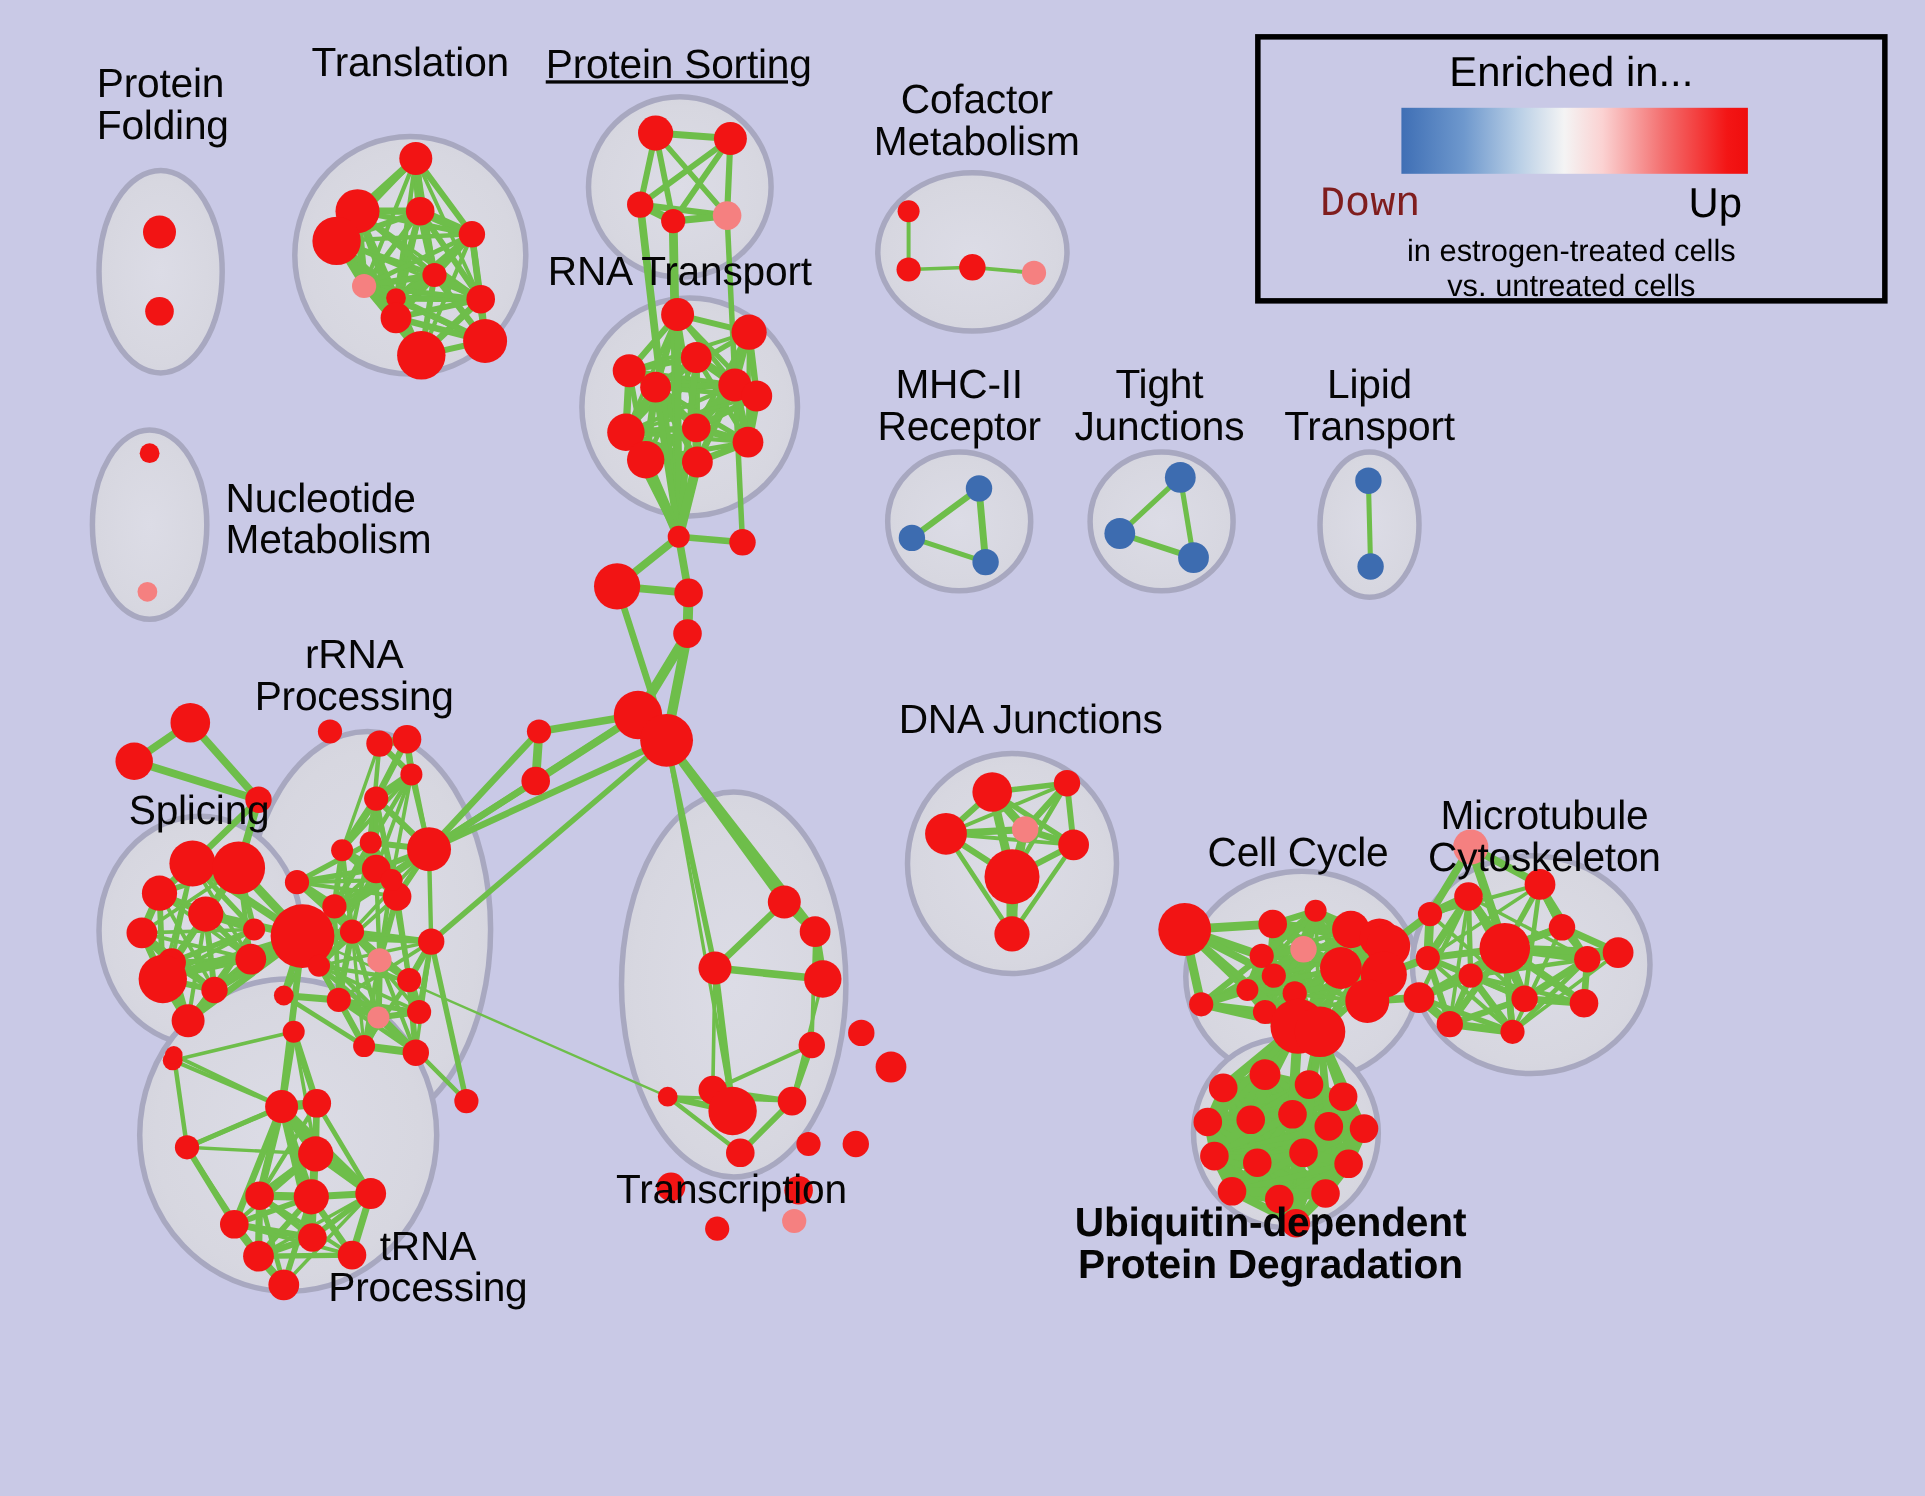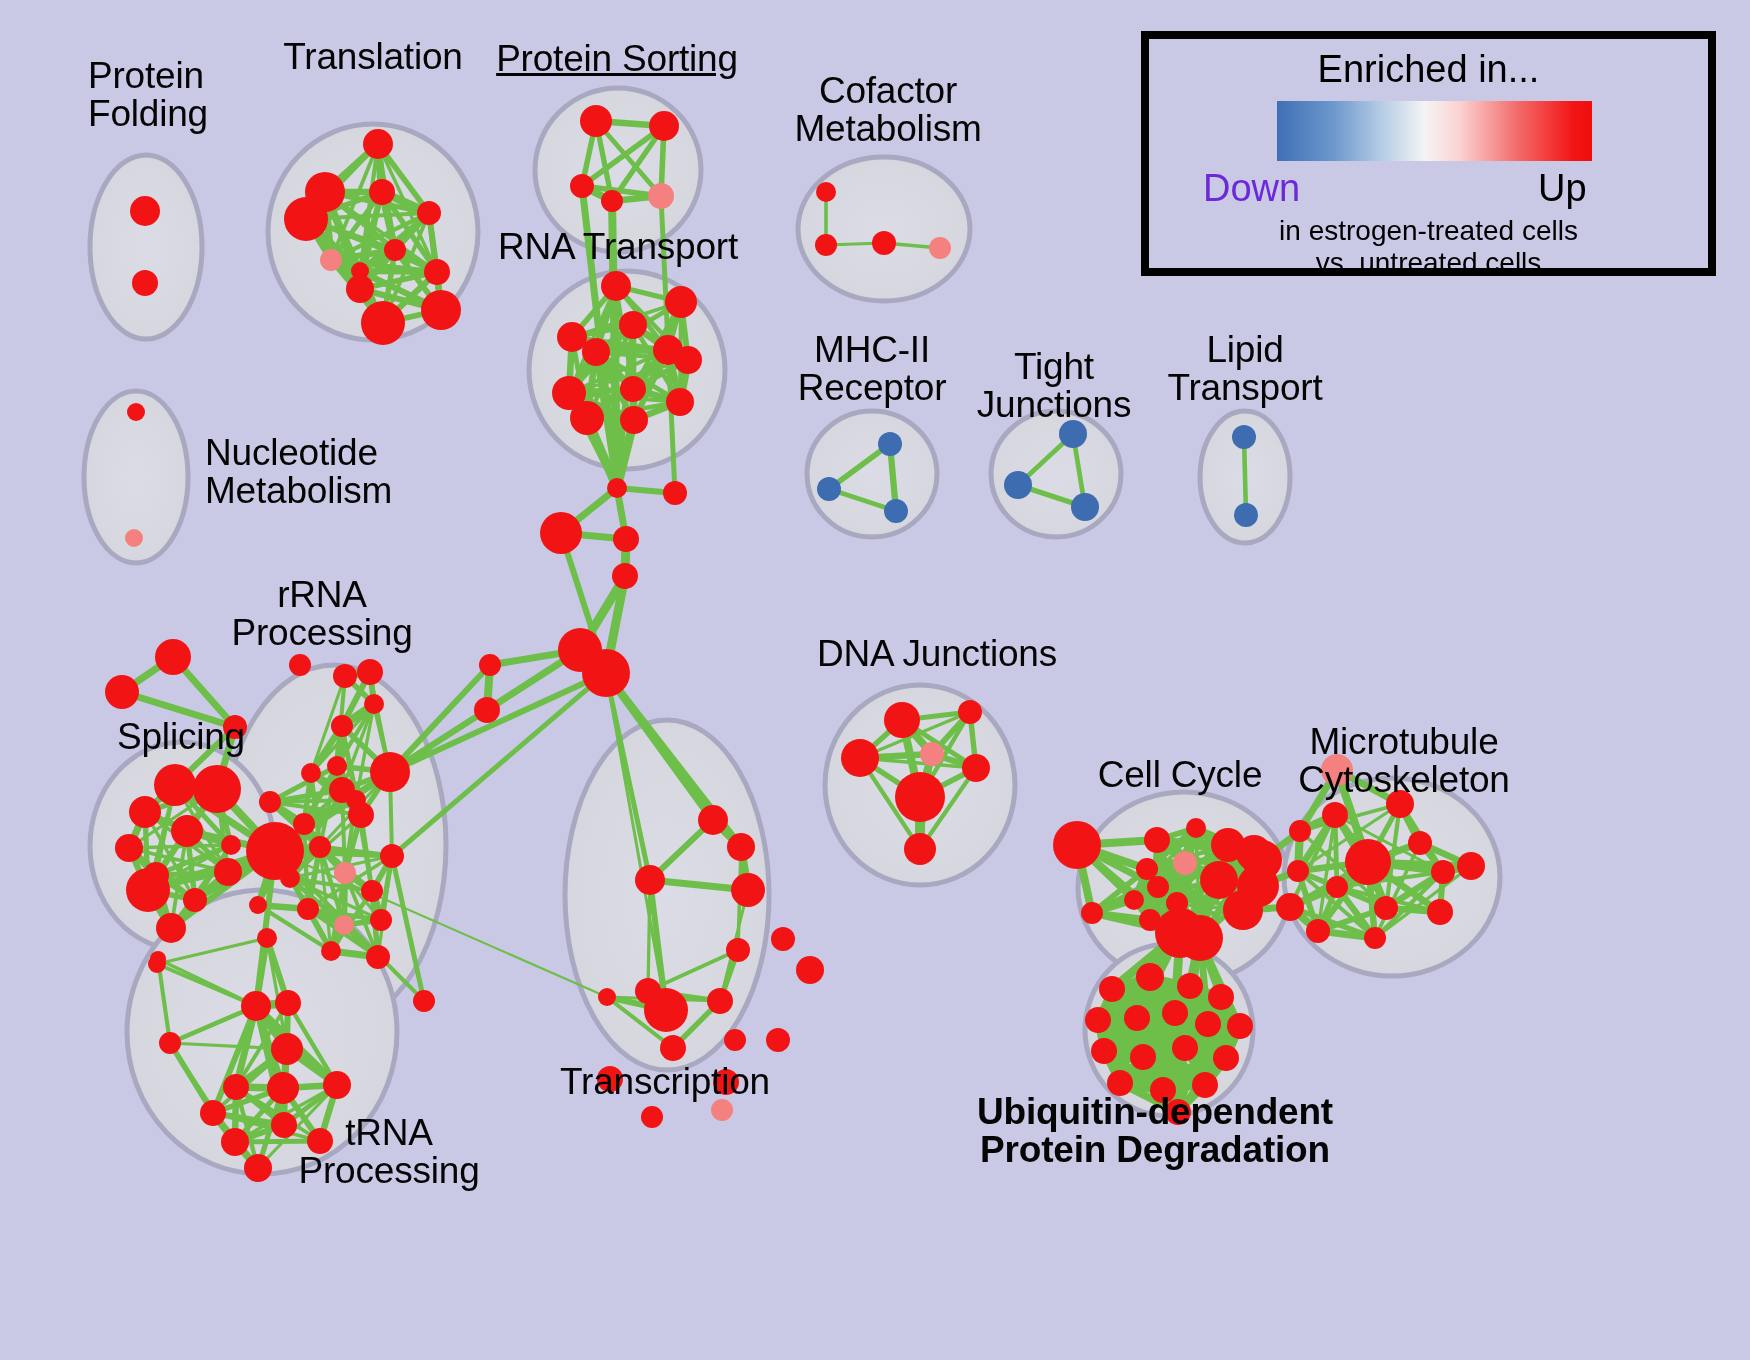--- a/index.html
+++ b/index.html
@@ -19,32 +19,32 @@
     line-height:1.02;
     white-space:pre;
     letter-spacing:-0.2px;
   }
   .cluster-label.ctr{text-align:center;transform:translateX(-50%);}
   .cluster-label.lft{text-align:left;}
   #legend{
     position:absolute;
     left:1141px;top:31px;width:575px;height:245px;
     background:#c9c9e6;
-    border:8px solid #000000;
+    border:5px solid #000000;
     box-sizing:border-box;
   }
   #legend-title{
     position:absolute;left:0;top:9px;width:100%;
     text-align:center;font-size:38px;color:#000;
   }
   #legend-bar{
     position:absolute;left:128px;top:62px;width:315px;height:60px;
     background:linear-gradient(to right,#3f6fb5 0%,#6e98cd 18%,#b9cfe6 34%,#f4f4f4 47%,#fbd2d2 58%,#f36d6d 76%,#f31515 94%,#ef0d0d 100%);
   }
-  #legend-down{position:absolute;left:54px;top:128px;font-size:38px;color:#6d28d9;}
+  #legend-down{position:absolute;left:54px;top:128px;font-size:38px;color:#7f1d1d;font-family:Liberation Mono, monospace;}
   #legend-up{position:absolute;left:389px;top:128px;font-size:38px;color:#000;}
   #legend-sub{
     position:absolute;left:0;top:176px;width:100%;text-align:center;
     font-size:28px;color:#000;line-height:1.14;white-space:pre;
   }
 </style>
 </head>
 <body>
 
 <div id="figure">
@@ -1006,21 +1006,21 @@
 Folding</div>
       <div class="cluster-label ctr" style="left: 373px; top: 38px;">Translation</div>
       <div class="cluster-label ctr" style="left: 617px; top: 40px; text-decoration: underline;">Protein Sorting</div>
       <div class="cluster-label ctr" style="left: 618px; top: 228px;">RNA Transport</div>
       <div class="cluster-label ctr" style="left: 888px; top: 72px;">Cofactor
 Metabolism</div>
       <div class="cluster-label lft" style="left: 205px; top: 434px;">Nucleotide
 Metabolism</div>
       <div class="cluster-label ctr" style="left: 872px; top: 331px;">MHC-II
 Receptor</div>
-      <div class="cluster-label ctr" style="left: 1054px; top: 331px; margin-top: 17px;">Tight
+      <div class="cluster-label ctr" style="left: 1054px; top: 331px;">Tight
 Junctions</div>
       <div class="cluster-label ctr" style="left: 1245px; top: 331px;">Lipid
 Transport</div>
       <div class="cluster-label ctr" style="left: 322px; top: 576px;">rRNA
 Processing</div>
       <div class="cluster-label lft" style="left: 117px; top: 718px;">Splicing</div>
       <div class="cluster-label ctr" style="left: 389px; top: 1114px;">tRNA
 Processing</div>
       <div class="cluster-label ctr" style="left: 665px; top: 1063px;">Transcription</div>
       <div class="cluster-label ctr" style="left: 937px; top: 635px;">DNA Junctions</div>

